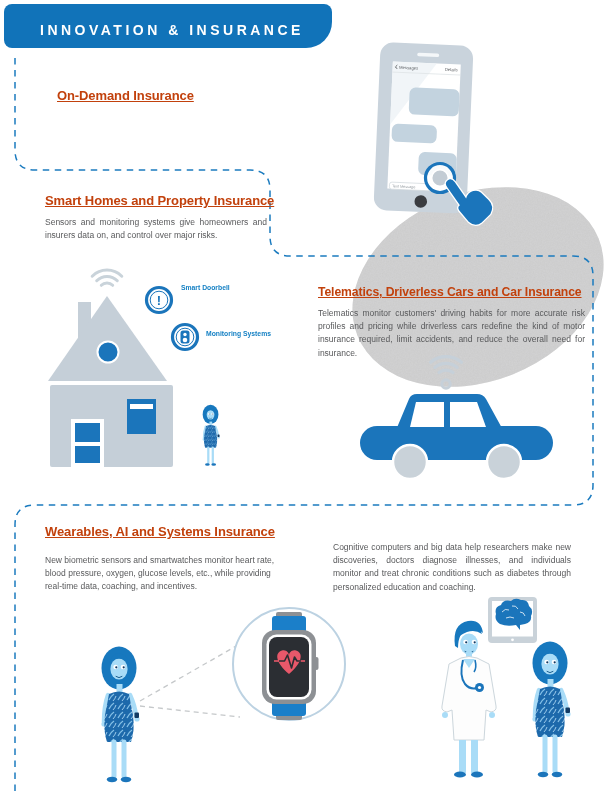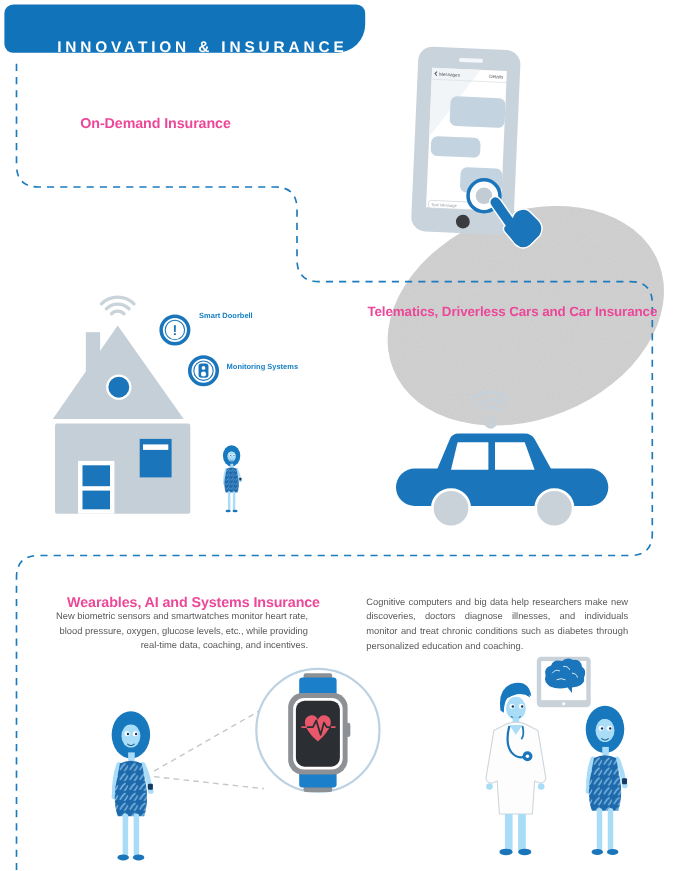--- a/index.html
+++ b/index.html
@@ -1,24 +1,24 @@
 <!DOCTYPE html>
 <html><head>
 <meta charset="utf-8">
 <style>
   html,body{margin:0;padding:0;background:#fff;}
   .page{position:relative;width:612px;height:792px;background:#ffffff;overflow:hidden;
         font-family:"Liberation Sans",sans-serif;}
   .bg{position:absolute;left:0;top:0;width:612px;height:792px;}
   .banner{position:absolute;left:4px;top:4px;width:328px;height:44px;background:#1173b9;
           border-radius:8px 8px 26px 8px;}
-  .banner h1{margin:16px;color:#ffffff;font-size:14px;font-weight:bold;letter-spacing:3.5px;
+  .banner h1{margin:4px;color:#ffffff;font-size:14px;font-weight:bold;letter-spacing:3.5px;
              line-height:44px;padding-left:32px;white-space:nowrap;}
   .sec{position:absolute;}
-  .sec h2{margin:16px;font-size:13px;font-weight:bold;color:#ec4899;white-space:nowrap;letter-spacing:-0.1px;}
+  .sec h2{margin:0;font-size:13px;font-weight:bold;color:#c2410c;white-space:nowrap;letter-spacing:-0.1px;text-decoration:underline;}
   .sec p{margin:8px 0 0 0;font-size:8.5px;line-height:1.55;color:#58595b;}
   .just{text-align:justify;}
   .iconlabel{position:absolute;font-size:6.8px;font-weight:bold;color:#1580c4;white-space:nowrap;}
   .svgtext{font-family:"Liberation Sans",sans-serif;}
 </style>
 </head>
 <body>
 
 <div class="page">
 
@@ -212,26 +212,31 @@
   </svg>
 
   <header class="banner">
     <h1>INNOVATION &amp; INSURANCE</h1>
   </header>
 
   <section class="sec" style="left:57px;top:88px;width:210px;">
     <h2>On-Demand Insurance</h2>
   </section>
 
+  <section class="sec" style="left:45px;top:193px;width:230px;">
+    <h2>Smart Homes and Property Insurance</h2>
+    <p class="just" style="width:222px;">Sensors and monitoring systems give homeowners and insurers data on, and control over major risks.</p>
+  </section>
   <div class="iconlabel" style="left:181px;top:284px;">Smart Doorbell</div>
   <div class="iconlabel" style="left:206px;top:330px;">Monitoring Systems</div>
 
-  <section class="sec" style="left:318px;top:260px;width:270px;">
+  <section class="sec" style="left:318px;top:285px;width:270px;">
     <h2 style="font-size:12.2px;">Telematics, Driverless Cars and Car Insurance</h2>
+    <p class="just" style="width:267px;">Telematics monitor customers' driving habits for more accurate risk profiles and pricing while driverless cars redefine the kind of motor insurance required, limit accidents, and reduce the overall need for insurance.</p>
   </section>
 
   <section class="sec" style="left:45px;top:524px;width:540px;">
     <h2>Wearables, AI and Systems Insurance</h2>
-    <p style="position:absolute;left:0;top:22px;width:235px;text-align:right;">New biometric sensors and smartwatches monitor heart rate, blood pressure, oxygen, glucose levels, etc., while providing real-time data, coaching, and incentives.</p>
+    <p style="position:absolute;left:0;top:22px;width:235px;">New biometric sensors and smartwatches monitor heart rate, blood pressure, oxygen, glucose levels, etc., while providing real-time data, coaching, and incentives.</p>
     <p class="just" style="position:absolute;left:288px;top:9px;width:238px;">Cognitive computers and big data help researchers make new discoveries, doctors diagnose illnesses, and individuals monitor and treat chronic conditions such as diabetes through personalized education and coaching.</p>
   </section>
 
 </div>
 
 </body></html>

